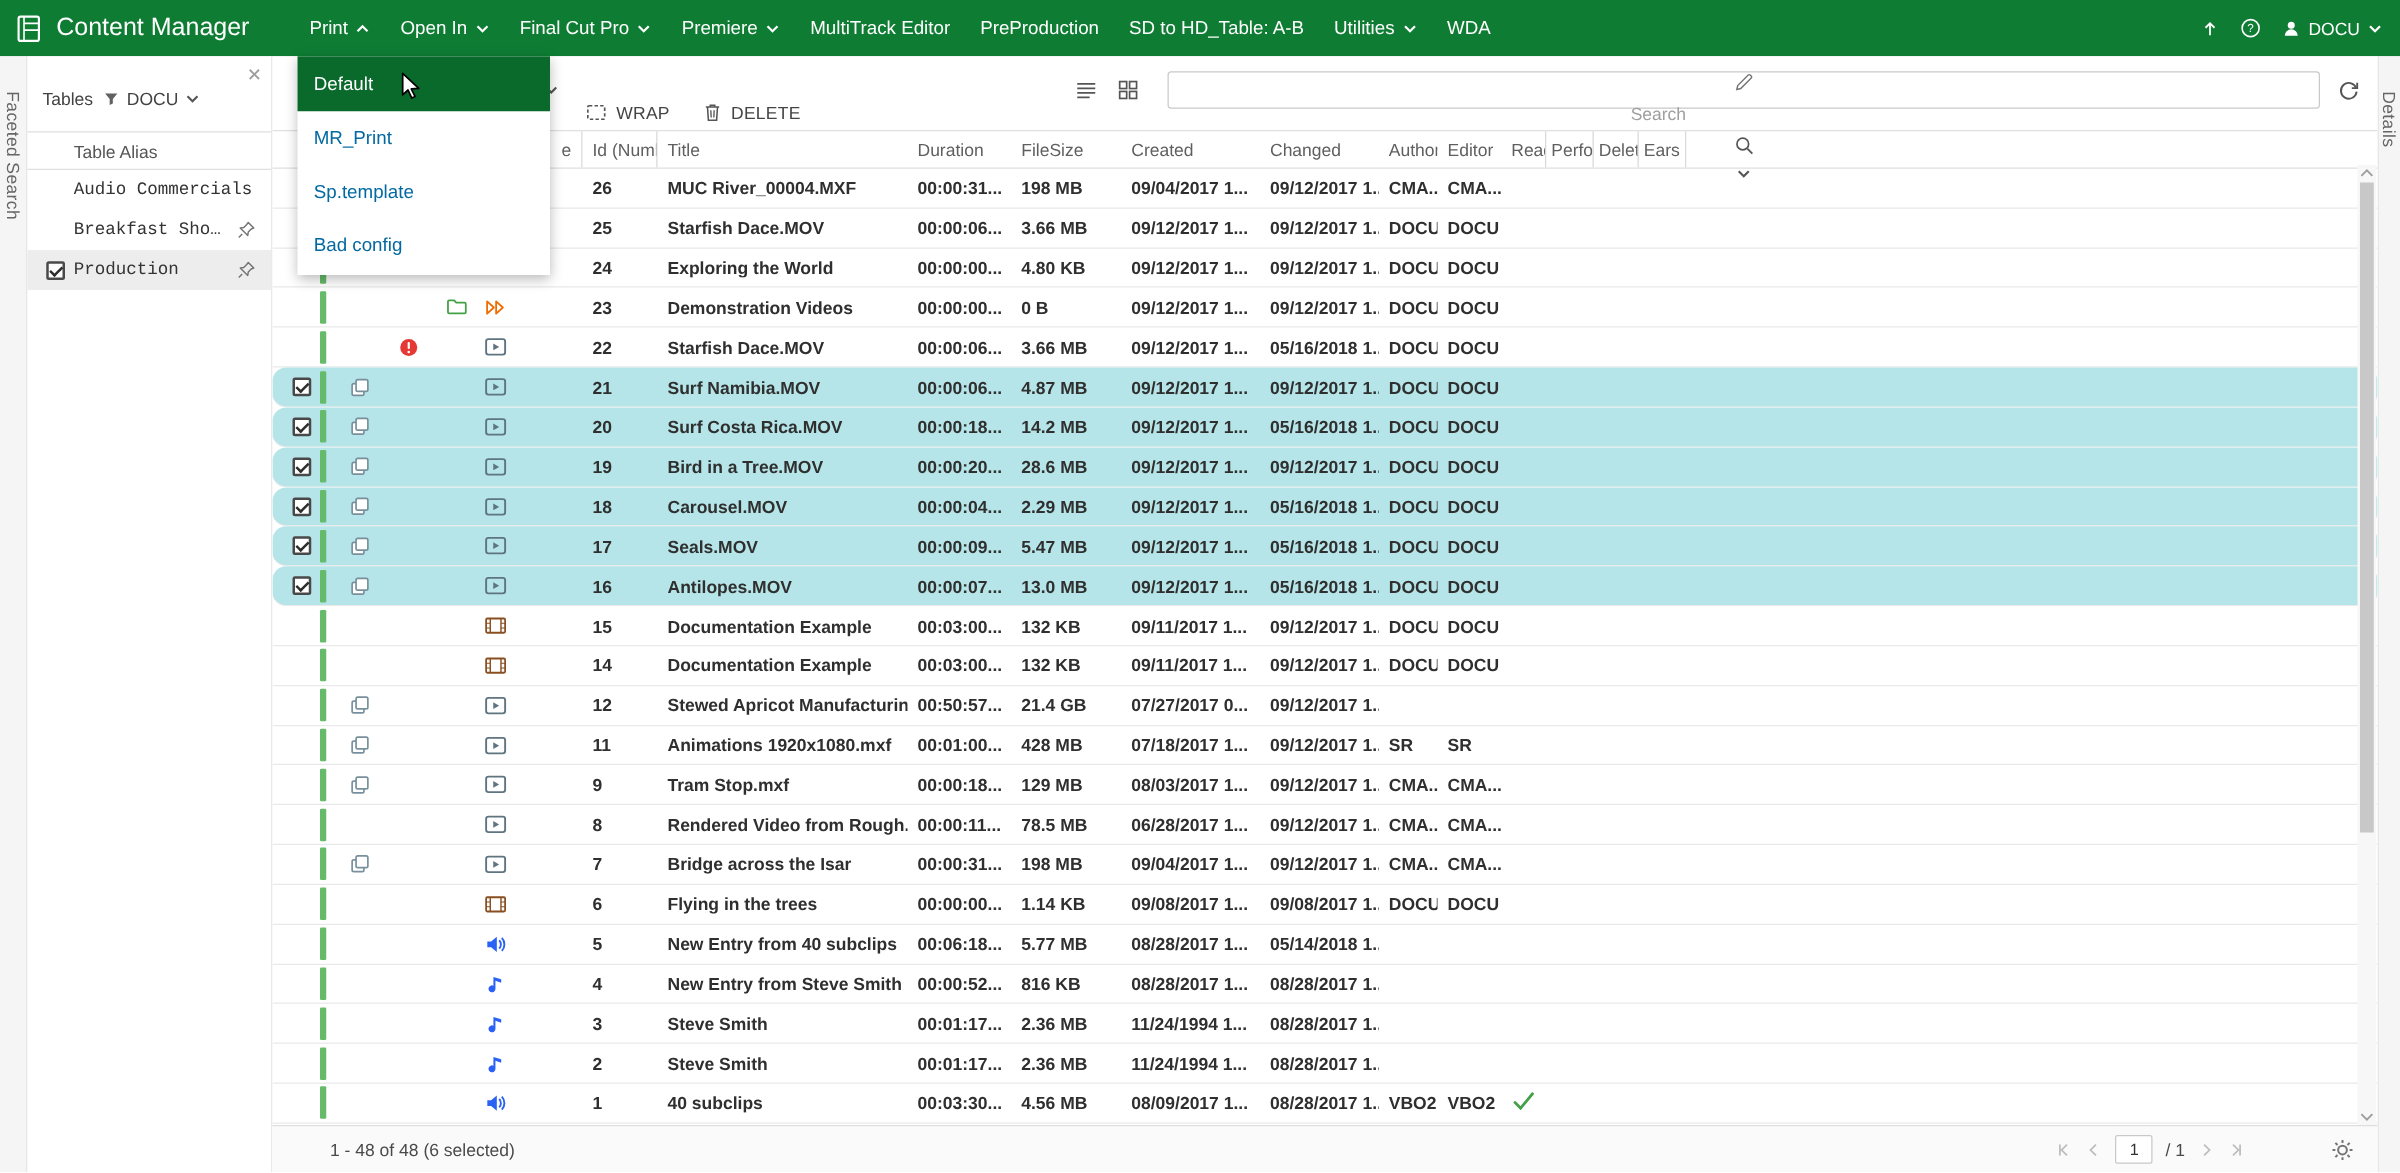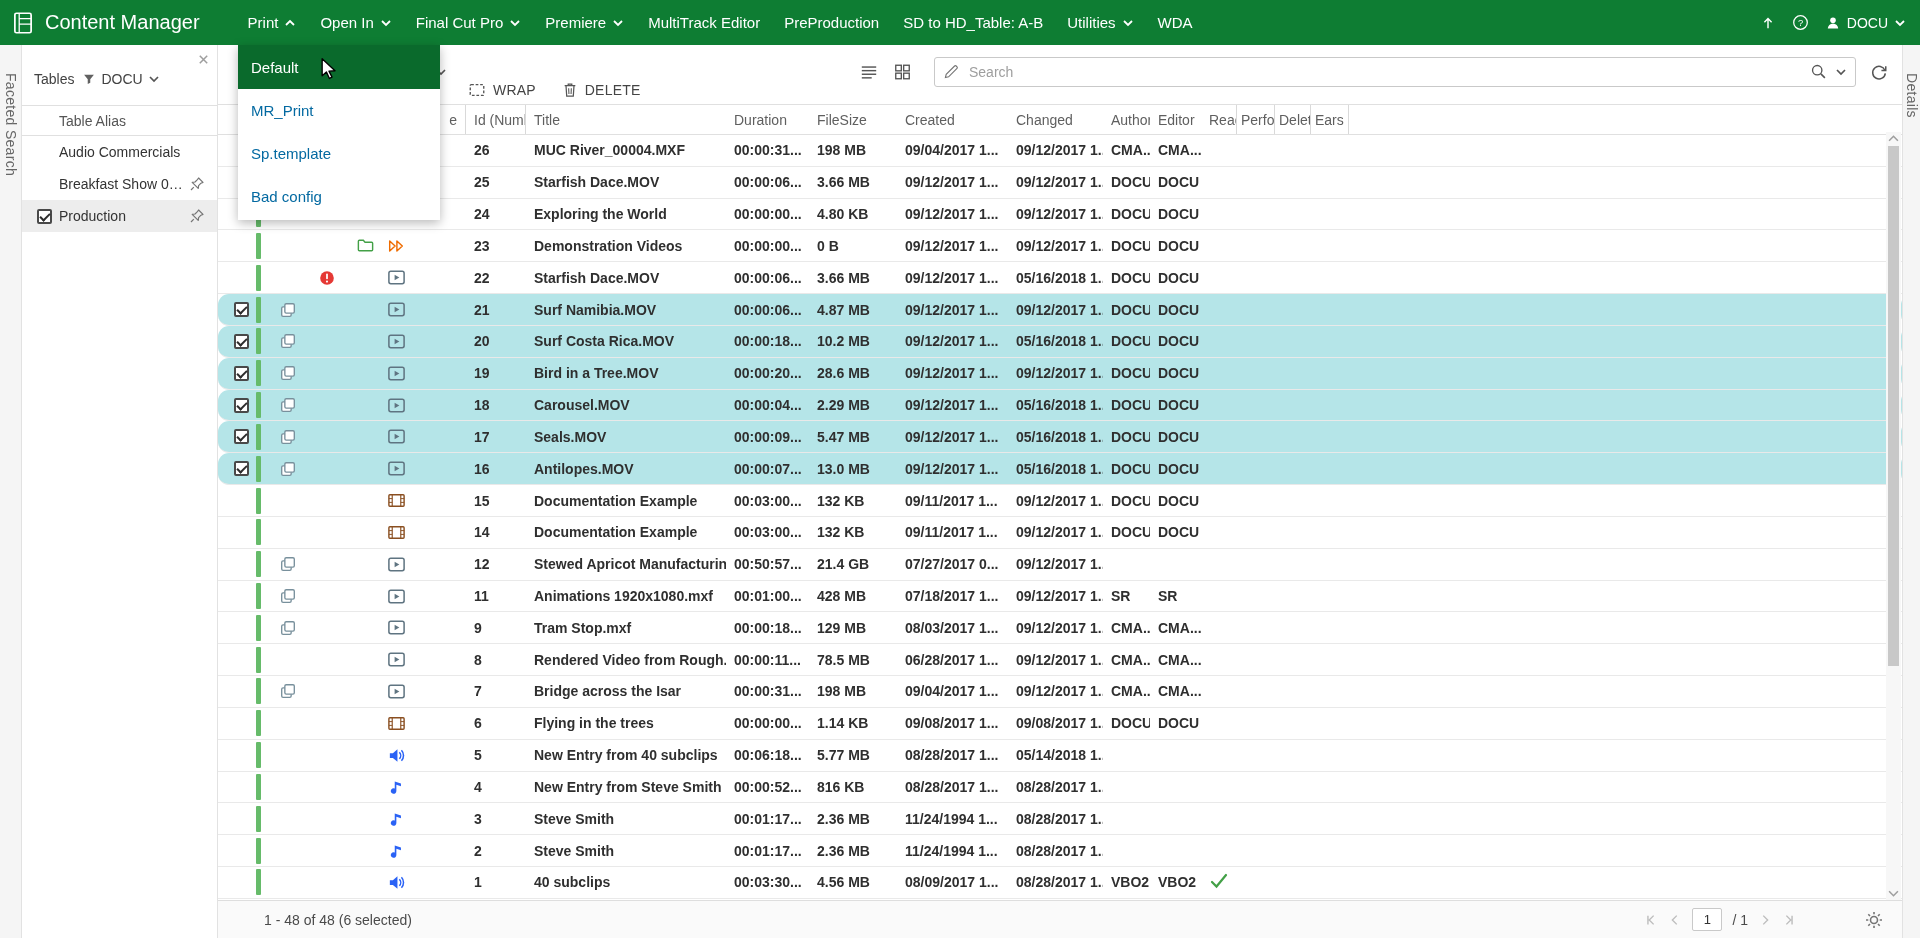--- a/index.html
+++ b/index.html
@@ -27,31 +27,31 @@
 
   
   .sidebar { width:196px; background:#fff; border-right:1px solid #e2e2e2; position:relative; font-size:14px; flex:none; }
   .sb-head { height:60px; display:flex; align-items:center; gap:8px; padding:8px 10px 0 12px; color:#424242; }
   .sb-filter { display:flex; align-items:center; gap:5px; }
   .sb-close { position:absolute; top:8px; right:7px; line-height:0; }
   .sb-col-head { height:31px; line-height:30px; padding-left:37px; color:#555; border-top:1px solid #e0e0e0; border-bottom:1px solid #e0e0e0; }
   .sb-item { height:32px; display:flex; align-items:center; padding:0 12px 0 15px; color:#333; }
   .sb-item.active { background:#ededed; }
   .sb-cb { width:22px; display:flex; align-items:center; }
-  .sb-item .label { white-space:nowrap; overflow:hidden; text-overflow:ellipsis; flex:1; }
+  .sb-item .label { white-space:nowrap; overflow:hidden; text-overflow:ellipsis; flex:1;font-family:Liberation Mono, monospace; }
   .pin { line-height:0; margin-left:6px; }
 
   
   .content { flex:1; min-width:0; display:flex; flex-direction:column; position:relative; background:#fff; }
 
   .toolbar { height:53px; display:flex; align-items:center; padding:0 14px 0 216px; }
   .tb-chev { width:14px; line-height:0; }
   .tb-btn { display:flex; align-items:center; gap:7px; background:none; border:0; font:inherit; font-size:14px; color:#444; margin-left:14px; letter-spacing:.2px; white-space:nowrap;margin-top:37px; }
   .views { margin-left:auto; display:flex; align-items:center; gap:14px; margin-right:22px; }
-  .search-box { width:922px; height:30px; border:1px solid #c9c9c9; border-radius:3px; display:flex; align-items:center; gap:8px; padding:0 8px; background:#fff; }
+  .search-box { width:922px; height:30px; border:1px solid #c9c9c9; border-radius:3px; display:flex; align-items:center; gap:8px; padding:0 8px; background:#fff;flex-direction:column; }
   .search-box input { flex:1; min-width:0; border:0; outline:none; font:inherit; font-size:14px; color:#333; background:transparent; }
   .search-box input::placeholder { color:#9e9e9e; }
   .refresh { margin-left:14px; line-height:0; }
 
   
   .thead { display:grid; grid-template-columns:var(--cols); height:31px; margin-top:6px; border-top:1px solid #e0e0e0; border-bottom:1px solid #e0e0e0; align-items:stretch; color:#5f5f5f; font-size:14px; padding-left:8px; }
   .hc { display:flex; align-items:center; padding:0 8px; white-space:nowrap; overflow:hidden; }
   .hc.tnh { padding:0 4px; }
   .hdiv { border-right:1px solid #d9d9d9; }
   .hsp { justify-content:flex-end; padding-right:8px; }
@@ -551,21 +551,21 @@
     <div class="cell ic c4">
               <svg width="19" height="19" viewBox="0 0 20 20">
                 <rect x="2" y="3.5" width="16" height="13" rx="2" fill="none" stroke="#5f7481" stroke-width="1.6"></rect>
                 <path d="M8 7.2 L13 10 L8 12.8 Z" fill="#5f7481"></path>
               </svg>
             </div>
     <div class="cell"></div>
     <div class="cell t cid">20</div>
     <div class="cell t ctitle">Surf Costa Rica.MOV</div>
     <div class="cell t cdur">00:00:18...</div>
-    <div class="cell t csize">10.2 MB</div>
+    <div class="cell t csize">14.2 MB</div>
     <div class="cell t ccreated">09/12/2017 1...</div>
     <div class="cell t cchanged">05/16/2018 1...</div>
     <div class="cell t cauthor">DOCU</div>
     <div class="cell t ceditor">DOCU</div>
     <div class="cell tn cread"></div>
     <div class="cell tn cperf"></div>
     <div class="cell tn cdel"></div>
     <div class="cell tn cears"></div>
     <div class="cell"></div>
   </div>

